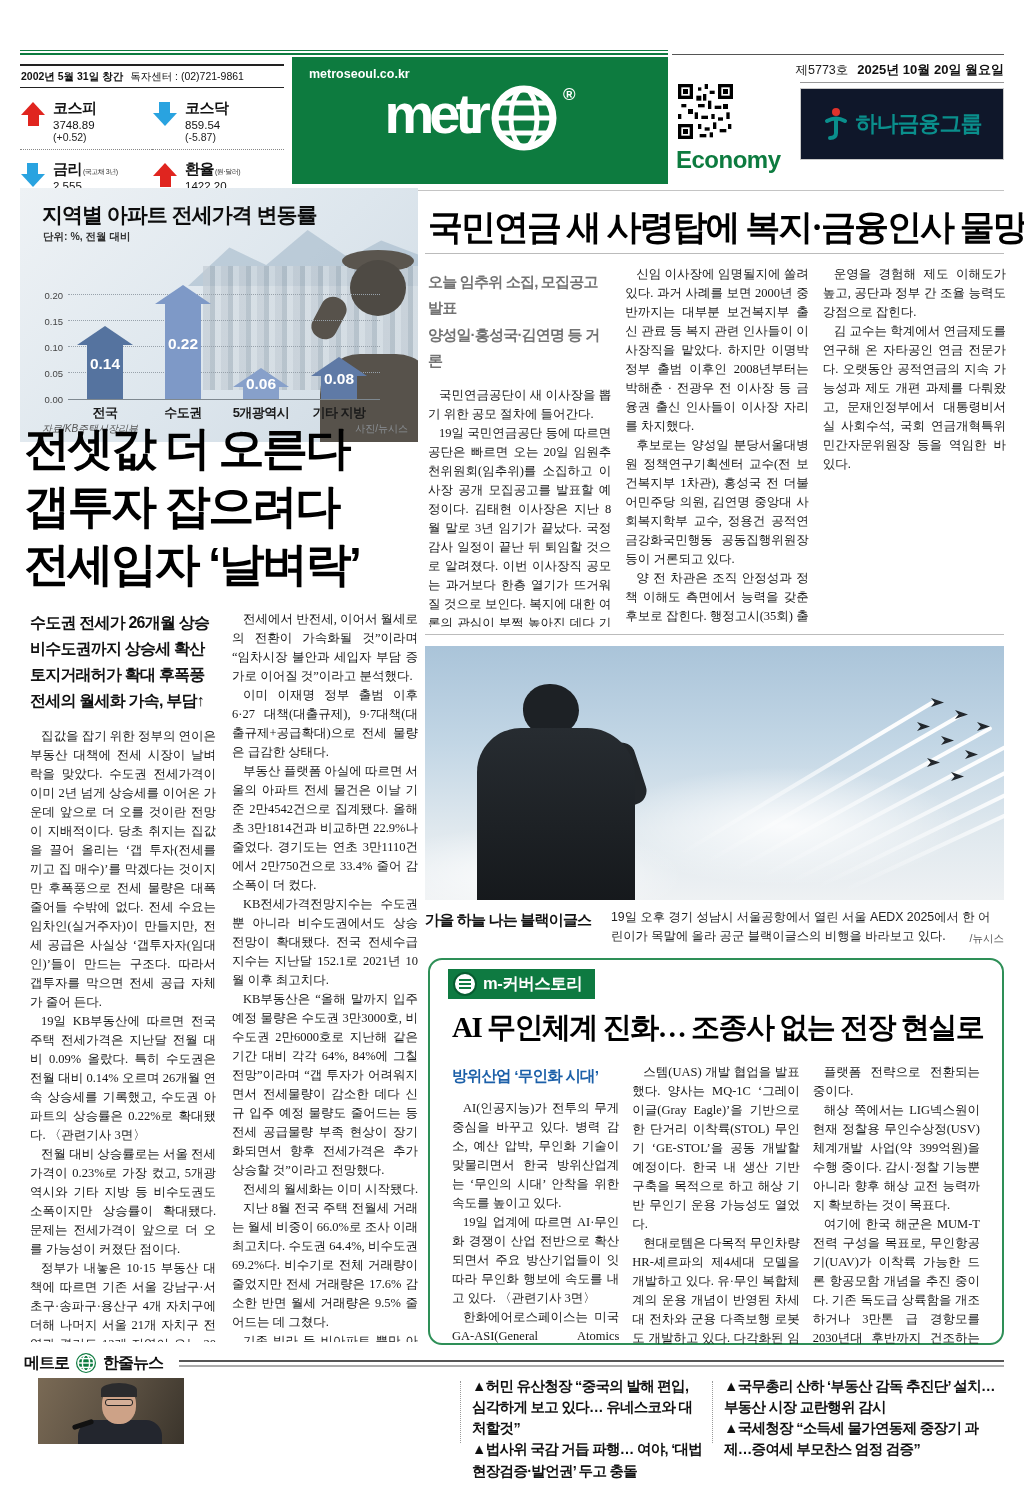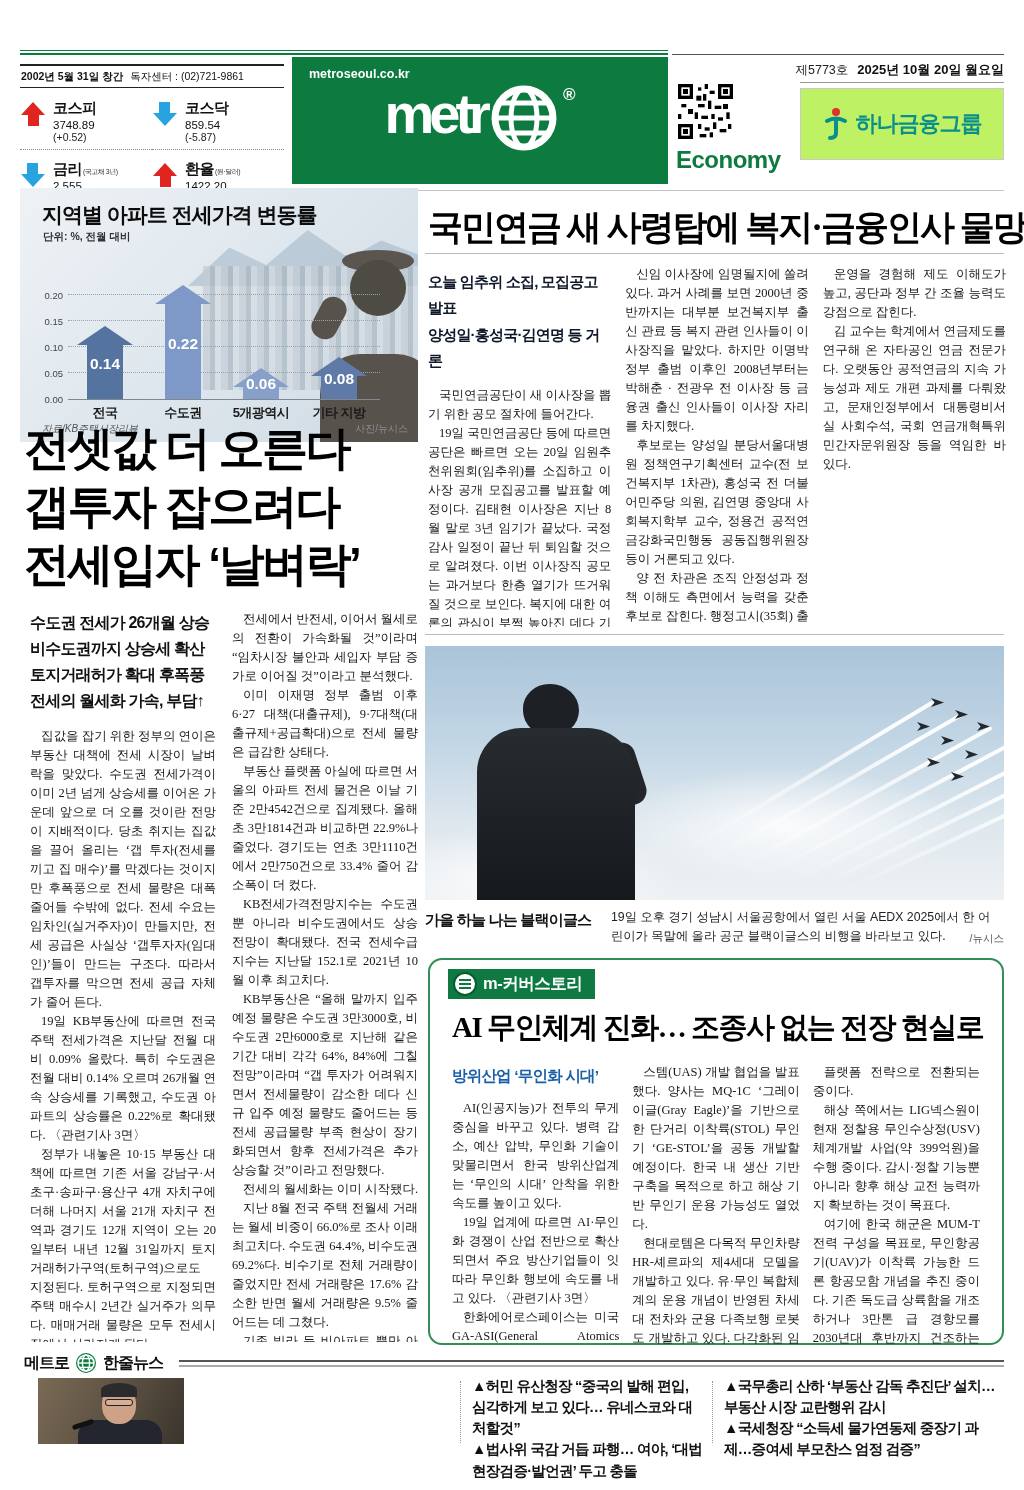--- a/index.html
+++ b/index.html
@@ -36,21 +36,21 @@
   .wordmark svg { margin-left:3px; }
   .wm-reg { font-size:17px; font-weight:700; align-self:flex-start; margin:2px 0 0 4px; }
 
   .qr { position:absolute; left:678px; top:84px; width:55px; height:55px; }
   .economy { position:absolute; left:676px; top:146px; font-size:24px; font-weight:800; color:#0d7b3f; letter-spacing:-0.5px; }
   .issue-date { position:absolute; right:20px; top:61px; font-size:13px; text-align:right; white-space:nowrap; }
   .issue-date .issue { font-weight:400; color:#222; margin-right:9px; font-size:12.5px; }
   .issue-date .date { font-weight:800; }
   .date-rule { position:absolute; left:800px; top:82px; width:204px; height:1px; background:#999; }
   .hana-box { position:absolute; left:800px; top:88px; width:204px; height:72px; border:1px solid #c9c9c9;
-    display:flex; align-items:center; justify-content:center; gap:7px; background:#bef264; }
+    display:flex; align-items:center; justify-content:center; gap:7px; background:#0f172a; }
   .hana-text { font-size:22px; font-weight:800; color:#0a8f8c; letter-spacing:-1px; }
   .mh-bottom-rule { position:absolute; left:20px; top:190px; width:984px; height:1px; background:#c4c4c4; }
 
   
   .chart-box { position:absolute; left:20px; top:188px; width:398px; height:254px; overflow:hidden;
     background:linear-gradient(135deg,#eef2f5 0%,#dde6ed 55%,#cfdae3 100%); }
   .chart-mtn { position:absolute; right:0; top:28px; width:230px; height:70px; opacity:.55;
     background:#9fb4c6; clip-path:polygon(0 100%,18% 45%,34% 70%,52% 20%,70% 60%,84% 35%,100% 55%,100% 100%); }
   .chart-city { position:absolute; right:0; top:78px; width:215px; height:124px; opacity:.7;
     background:repeating-linear-gradient(90deg,#c3ccd4 0 7px,#a9b6c0 7px 12px,#d4dce2 12px 18px); }
@@ -80,21 +80,21 @@
   .feat-subhead { font-size:16px; font-weight:800; letter-spacing:-0.8px; line-height:1.62; margin-bottom:13px; color:#111; }
   .body-serif p { font-family:"Liberation Serif","DejaVu Serif",serif; font-size:12.5px; line-height:1.52;
     text-align:justify; text-indent:11px; margin:0; color:#161616; }
 
   
   .pension-headline { position:absolute; left:428px; top:204px; width:578px; font-family:"Liberation Serif","DejaVu Serif",serif;
     font-size:35px; font-weight:700; letter-spacing:-2px; color:#000; white-space:nowrap; }
   .pension-rule { position:absolute; left:425px; top:253px; width:579px; height:1px; background:#bbb; }
   .pension-cols { position:absolute; left:428px; top:265px; width:578px; height:362px; display:flex; gap:14px; overflow:hidden; }
   .pension-col { flex:1; }
-  .pension-subhead { font-size:15px; font-weight:800; letter-spacing:-0.8px; line-height:1.75; margin:4px 0 12px; color:#0f172a; }
+  .pension-subhead { font-size:15px; font-weight:800; letter-spacing:-0.8px; line-height:1.75; margin:4px 0 12px; color:#737373; }
   .rule-under-article { position:absolute; left:425px; top:634px; width:579px; height:1px; background:#bbb; }
 
   
   .jets-photo { position:absolute; left:425px; top:646px; width:579px; height:254px; overflow:hidden;
     background:linear-gradient(180deg,#aac4d9 0%,#c2d6e5 38%,#dfe8ee 72%,#eef1f3 100%); }
   .cloud { position:absolute; border-radius:50%; background:radial-gradient(ellipse at center, rgba(255,255,255,.85), rgba(255,255,255,0) 70%); }
   .trail { position:absolute; height:4px; border-radius:3px; transform-origin:left center;
     background:linear-gradient(90deg, rgba(255,255,255,0) 0%, rgba(255,255,255,.95) 80%); }
   .jet { position:absolute; width:13px; height:9px; background:#23282d; clip-path:polygon(100% 50%,0 0,28% 50%,0 100%); }
   .sil-head { position:absolute; left:98px; top:38px; width:56px; height:52px; border-radius:48% 52% 50% 50%; background:#1d2125; }
@@ -329,20 +329,21 @@
     <div class="feat-col">
       <div class="feat-subhead">
           <div>수도권 전세가 26개월 상승</div>
           <div>비수도권까지 상승세 확산</div>
           <div>토지거래허가 확대 후폭풍</div>
           <div>전세의 월세화 가속, 부담↑</div>
         </div>
       <div class="body-serif">
           <p>집값을 잡기 위한 정부의 연이은 부동산 대책에 전세 시장이 날벼락을 맞았다. 수도권 전세가격이 이미 2년 넘게 상승세를 이어온 가운데 앞으로 더 오를 것이란 전망이 지배적이다. 당초 취지는 집값을 끌어 올리는 ‘갭 투자(전세를 끼고 집 매수)’를 막겠다는 것이지만 후폭풍으로 전세 물량은 대폭 줄어들 수밖에 없다. 전세 수요는 임차인(실거주자)이 만들지만, 전세 공급은 사실상 ‘갭투자자(임대인)’들이 만드는 구조다. 따라서 갭투자를 막으면 전세 공급 자체가 줄어 든다.</p>
           <p>19일 KB부동산에 따르면 전국 주택 전세가격은 지난달 전월 대비 0.09% 올랐다. 특히 수도권은 전월 대비 0.14% 오르며 26개월 연속 상승세를 기록했고, 수도권 아파트의 상승률은 0.22%로 확대됐다.  〈관련기사 3면〉</p>
+          <p>전월 대비 상승률로는 서울 전세가격이 0.23%로 가장 컸고, 5개광역시와 기타 지방 등 비수도권도 소폭이지만 상승률이 확대됐다. 문제는 전세가격이 앞으로 더 오를 가능성이 커졌단 점이다.</p>
           <p>정부가 내놓은 10·15 부동산 대책에 따르면 기존 서울 강남구·서초구·송파구·용산구 4개 자치구에 더해 나머지 서울 21개 자치구 전역과 경기도 12개 지역이 오는 20일부터 내년 12월 31일까지 토지거래허가구역(토허구역)으로도 지정된다. 토허구역으로 지정되면 주택 매수시 2년간 실거주가 의무다. 매매거래 물량은 모두 전세시장에서 사라지게 된다.</p>
         </div>
     </div>
     <div class="feat-col">
       <div class="body-serif">
           <p>전세에서 반전세, 이어서 월세로의 전환이 가속화될 것”이라며 “임차시장 불안과 세입자 부담 증가로 이어질 것”이라고 분석했다.</p>
           <p>이미 이재명 정부 출범 이후 6·27 대책(대출규제), 9·7대책(대출규제+공급확대)으로 전세 물량은 급감한 상태다.</p>
           <p>부동산 플랫폼 아실에 따르면 서울의 아파트 전세 물건은 이날 기준 2만4542건으로 집계됐다. 올해 초 3만1814건과 비교하면 22.9%나 줄었다. 경기도는 연초 3만1110건에서 2만750건으로 33.4% 줄어 감소폭이 더 컸다.</p>
           <p>KB전세가격전망지수는 수도권 뿐 아니라 비수도권에서도 상승 전망이 확대됐다. 전국 전세수급지수는 지난달 152.1로 2021년 10월 이후 최고치다.</p>
           <p>KB부동산은 “올해 말까지 입주예정 물량은 수도권 3만3000호, 비수도권 2만6000호로 지난해 같은 기간 대비 각각 64%, 84%에 그칠 전망”이라며 “갭 투자가 어려워지면서 전세물량이 감소한 데다 신규 입주 예정 물량도 줄어드는 등 전세 공급물량 부족 현상이 장기화되면서 향후 전세가격은 추가 상승할 것”이라고 전망했다.</p>

